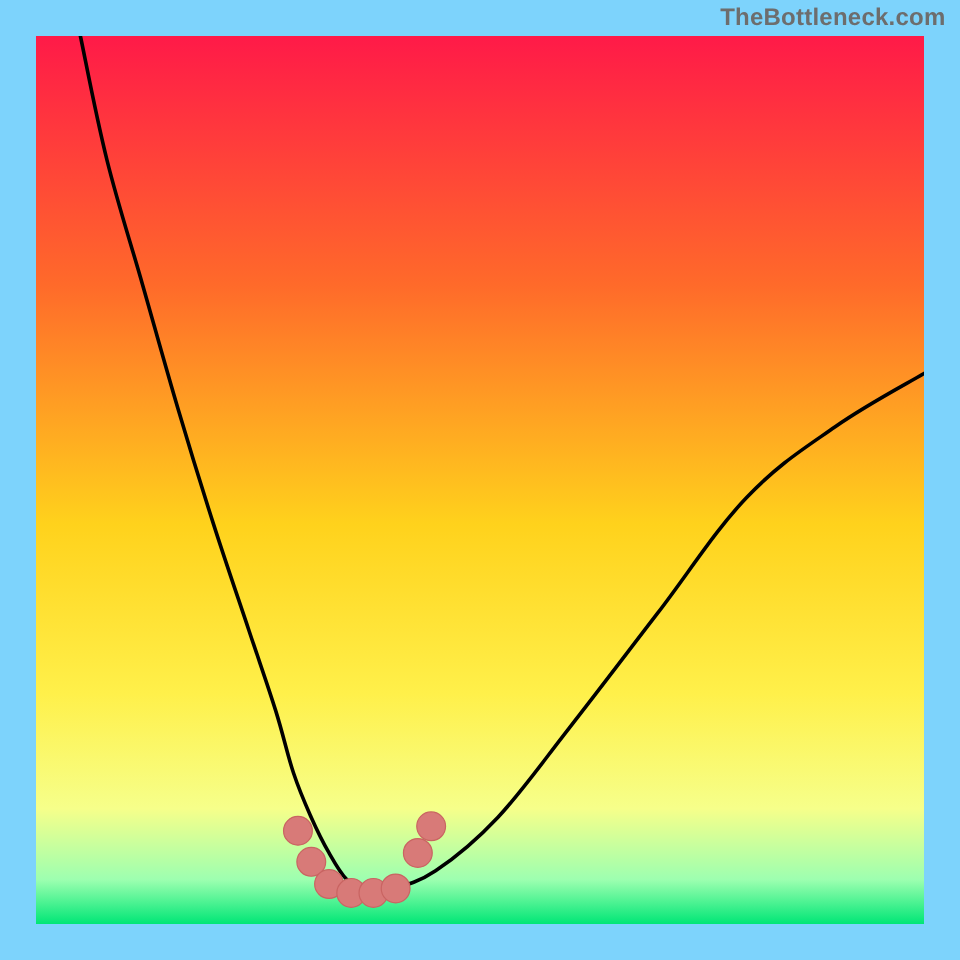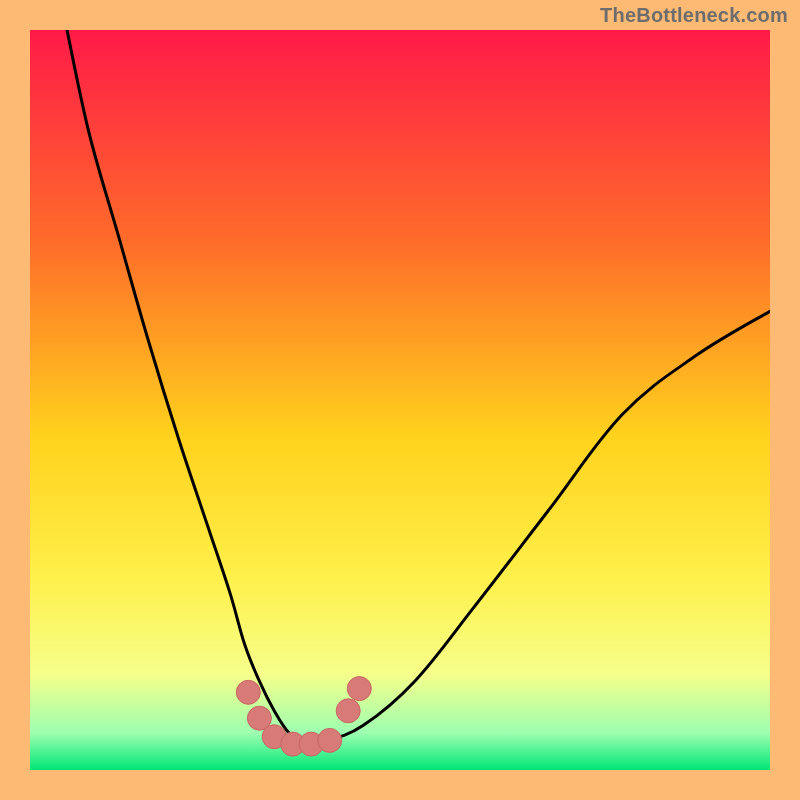--- a/index.html
+++ b/index.html
@@ -10,21 +10,21 @@
     background: #000;
     overflow: hidden;
     font-family: Arial, Helvetica, sans-serif;
   }
   .frame {
     position: absolute;
     left: 0;
     top: 0;
     width: 800px;
     height: 800px;
-    background: #fdba74;
+    background: #7dd3fc;
   }
   .plot {
     position: absolute;
     left: 30px;
     top: 30px;
     width: 740px;
     height: 740px;
     overflow: hidden;
   }
   .gradient {

